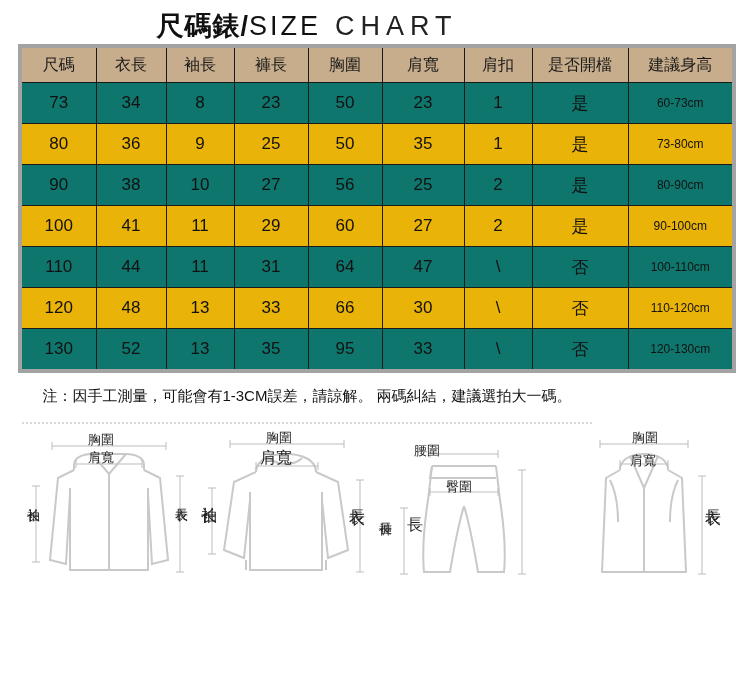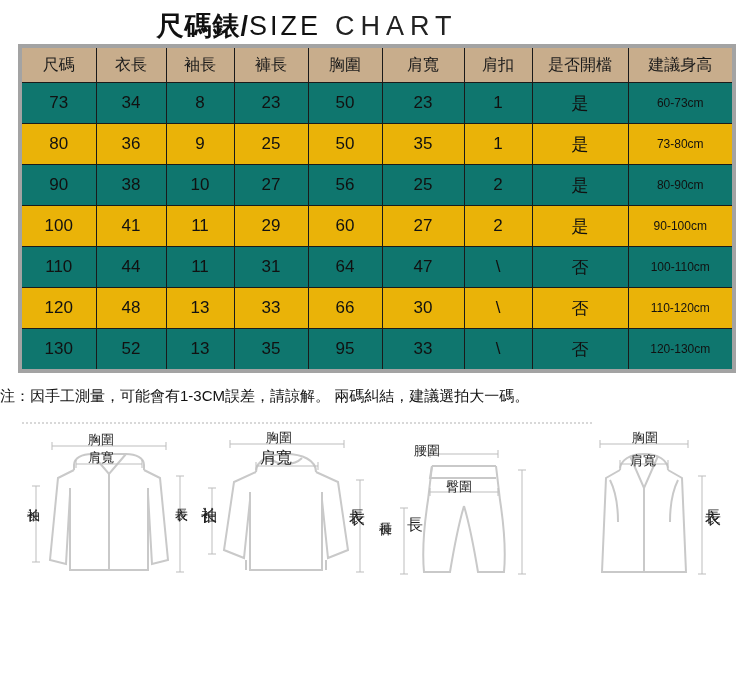--- a/index.html
+++ b/index.html
@@ -86,21 +86,21 @@
   table.size-chart tbody tr.even td {
     background: #eab308;
   }
   table.size-chart td.height {
     font-size: 12px;
     letter-spacing: 0px;
   }
   
   .note {
     margin: 14px 0 0 0;
-    text-align: left;
+    text-align: center;
     font-size: 15px;
     color: #111;
   }
   
   .divider {
     margin: 16px 22px 0 22px;
     border-top: 2px dotted #d8d8d8;
   }
   
   .figures {

